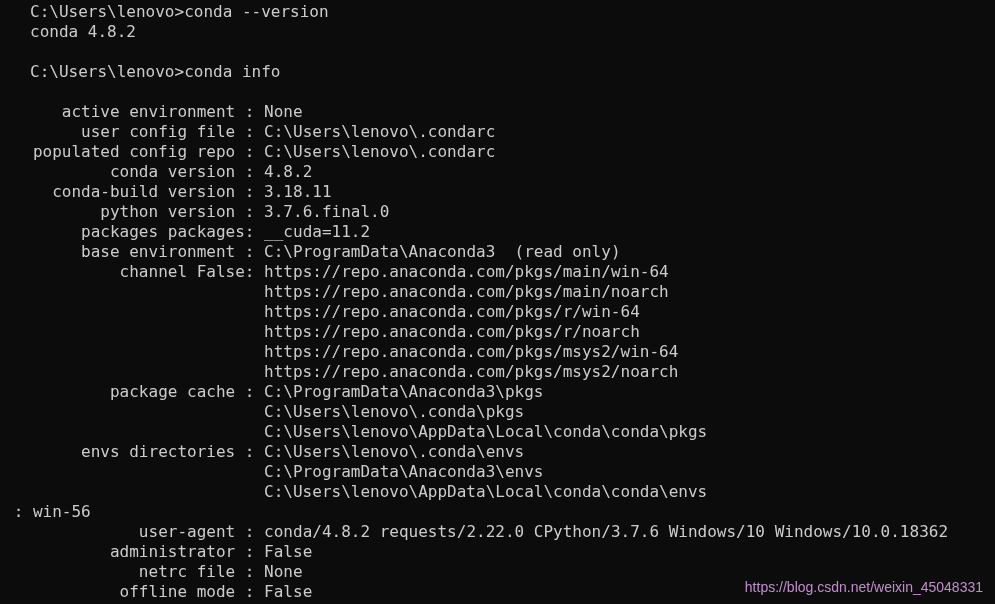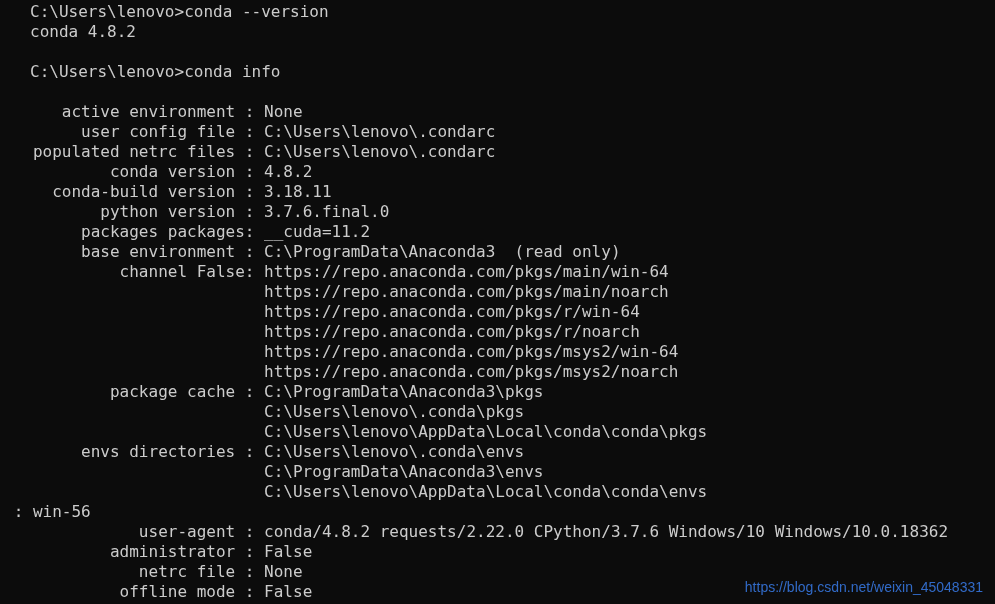--- a/index.html
+++ b/index.html
@@ -41,39 +41,39 @@
     }
     .value-cont {
       margin-left: 27ch;
       display: block;
       white-space: pre;
     }
     .watermark {
       position: absolute;
       bottom: 8px;
       right: 12px;
-      color: #3b82f6;
+      color: #f0abfc;
       font-family: Arial, sans-serif;
       font-size: 14px;
       opacity: 0.8;
     }
   </style>
 </head>
 <body>
 
 <div>
   <span class="line"><span>C:\Users\lenovo&gt;</span><span>conda --version</span></span>
   <span class="line">conda 4.8.2</span>
   <span class="line"> </span>
   <span class="line"><span>C:\Users\lenovo&gt;</span><span>conda info</span></span>
   <span class="line"> </span>
   <div id="info-block">
       <div class="info-row"><span class="label">      active environment</span><span class="sep"> : </span><span class="value">None</span></div>
       <div class="info-row"><span class="label">        user config file</span><span class="sep"> : </span><span class="value">C:\Users\lenovo\.condarc</span></div>
-      <div class="info-row"><span class="label">  populated netrc files</span><span class="sep"> : </span><span class="value">C:\Users\lenovo\.condarc</span></div>
+      <div class="info-row"><span class="label">  populated config repo</span><span class="sep"> : </span><span class="value">C:\Users\lenovo\.condarc</span></div>
       <div class="info-row"><span class="label">           conda version</span><span class="sep"> : </span><span class="value">4.8.2</span></div>
       <div class="info-row"><span class="label">     conda-build version</span><span class="sep"> : </span><span class="value">3.18.11</span></div>
       <div class="info-row"><span class="label">          python version</span><span class="sep"> : </span><span class="value">3.7.6.final.0</span></div>
       <div class="info-row"><span class="label">        packages packages</span><span class="sep"> : </span><span class="value">__cuda=11.2</span></div>
       <div class="info-row"><span class="label">        base environment</span><span class="sep"> : </span><span class="value">C:\ProgramData\Anaconda3  (read only)</span></div>
       <div class="info-row"><span class="label">            channel False</span><span class="sep"> : </span><span class="value">https://repo.anaconda.com/pkgs/main/win-64</span></div>
       <span class="value-cont">https://repo.anaconda.com/pkgs/main/noarch</span>
       <span class="value-cont">https://repo.anaconda.com/pkgs/r/win-64</span>
       <span class="value-cont">https://repo.anaconda.com/pkgs/r/noarch</span>
       <span class="value-cont">https://repo.anaconda.com/pkgs/msys2/win-64</span>

